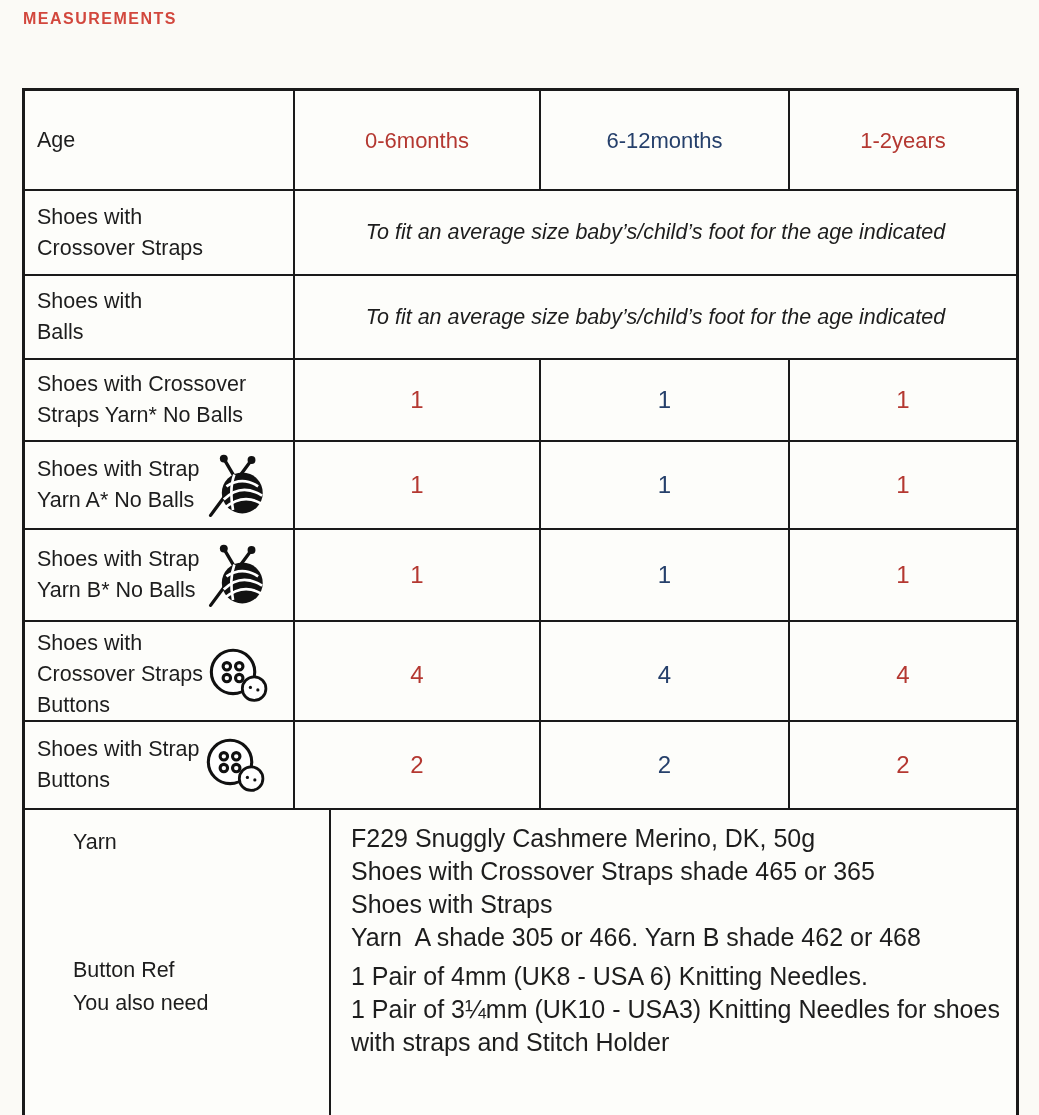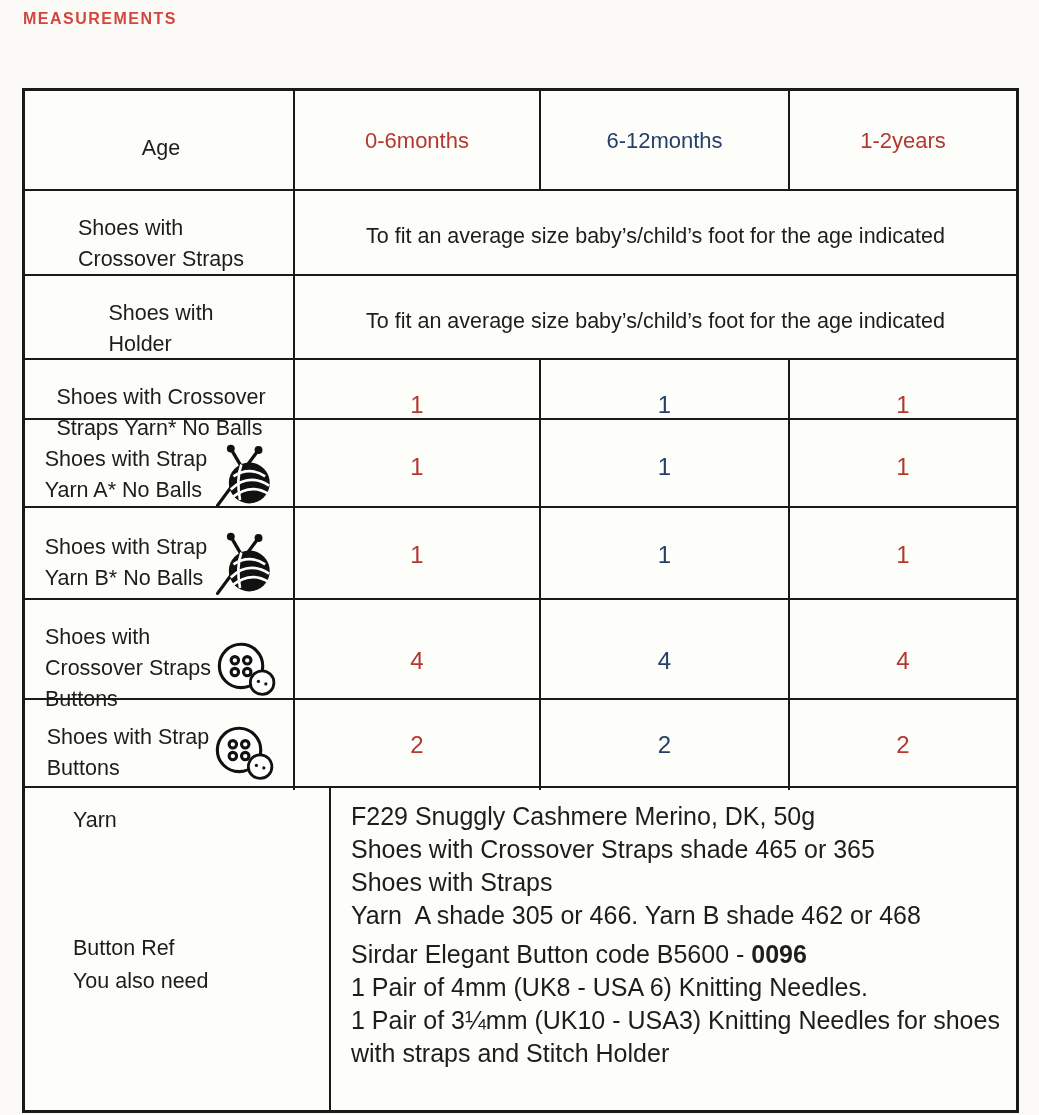--- a/index.html
+++ b/index.html
@@ -28,41 +28,41 @@
   .row{display:grid;border-top:2.5px solid var(--line);}
   .row:first-child{border-top:none;}
   .cols4{grid-template-columns:268px 246px 249px 1fr;}
   .cols2{grid-template-columns:268px 1fr;}
   .cell{border-left:2.5px solid var(--line);min-width:0;}
   .cell:first-child{border-left:none;}
 
   .h-header{height:98px;}
   .h-fit1{height:85px;}
   .h-fit2{height:84px;}
-  .h-v0{height:60px;}
+  .h-v0{height:82px;}
   .h-v1{height:88px;}
   .h-v2{height:92px;}
   .h-v3{height:100px;}
   .h-v4{height:88px;}
   .h-footer{height:324px;padding-left:36px;}
 
   .label-cell{
-    display:flex;align-items:center;justify-content:center;
-    padding:22px 8px 6px 12px;font-size:21.5px;line-height:31px;
+    display:flex;align-items:center;justify-content:flex-start;
+    padding:6px 8px 6px 12px;font-size:21.5px;line-height:31px;
   }
   .hdr-label{align-items:center;}
   .hdr-col{
     display:flex;align-items:center;justify-content:center;
     font-size:22px;line-height:31px;
   }
   .hdr-red{color:var(--red);}
   .hdr-blue{color:var(--blue);}
   .fit-cell{
     display:flex;align-items:center;justify-content:center;
-    font-size:21.5px;padding:0 12px;text-align:center;
+    font-size:21.5px;padding:0 12px;text-align:center;font-style:italic;
   }
   .value-cell{
     display:flex;align-items:center;justify-content:center;
     font-size:24px;
   }
   .v-red{color:var(--red);}
   .v-blue{color:var(--blue);}
   .lbl-lines div{white-space:nowrap;}
   .row-icon{flex:0 0 auto;margin-left:4px;display:flex;align-items:center;}
 
@@ -133,21 +133,21 @@
     </div>
     <div class="cell fit-cell">
       <span>To fit an average size baby’s/child’s foot for the age indicated</span>
     </div>
   </div>
 
   <div class="row cols2 h-fit2">
     <div class="cell label-cell">
       <div class="lbl-lines">
         <div>Shoes with</div>
-        <div>Holder</div>
+        <div>Balls</div>
       </div>
     </div>
     <div class="cell fit-cell">
       <span>To fit an average size baby’s/child’s foot for the age indicated</span>
     </div>
   </div>
 
   <div class="row cols4 h-v0">
     <div class="cell label-cell">
       <div class="lbl-lines">
@@ -265,19 +265,18 @@
       <div class="footer-spacer"></div>
       <div>Button Ref</div>
       <div>You also need</div>
     </div>
     <div class="cell footer-right">
       <div class="fline">F229 Snuggly Cashmere Merino, DK, 50g</div>
       <div class="fline">Shoes with Crossover Straps shade 465 or 365</div>
       <div class="fline">Shoes with Straps</div>
       <div class="fline">Yarn  A shade 305 or 466. Yarn B shade 462 or 468</div>
       <div class="grp-gap"></div>
-      <div class="fline"><span>Sirdar Elegant Button code B5600 - </span><b>0096</b></div>
       <div class="fline">1 Pair of 4mm (UK8 - USA 6) Knitting Needles.</div>
       <div class="fline">1 Pair of 3¼mm (UK10 - USA3) Knitting Needles for shoes with straps and Stitch Holder</div>
     </div>
   </div>
 
 </div>
 
 </body></html>

